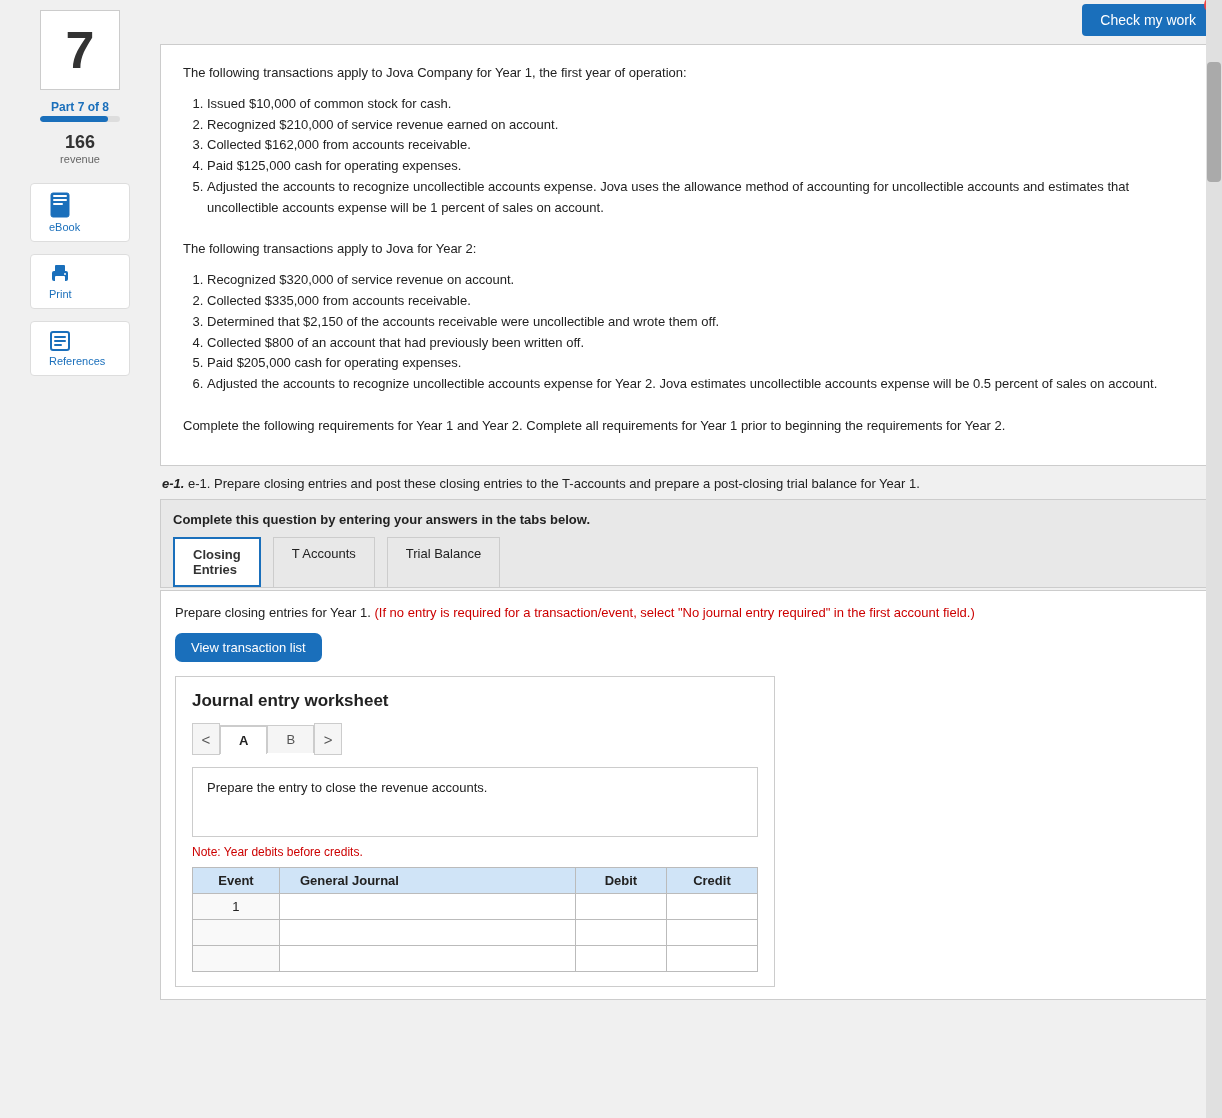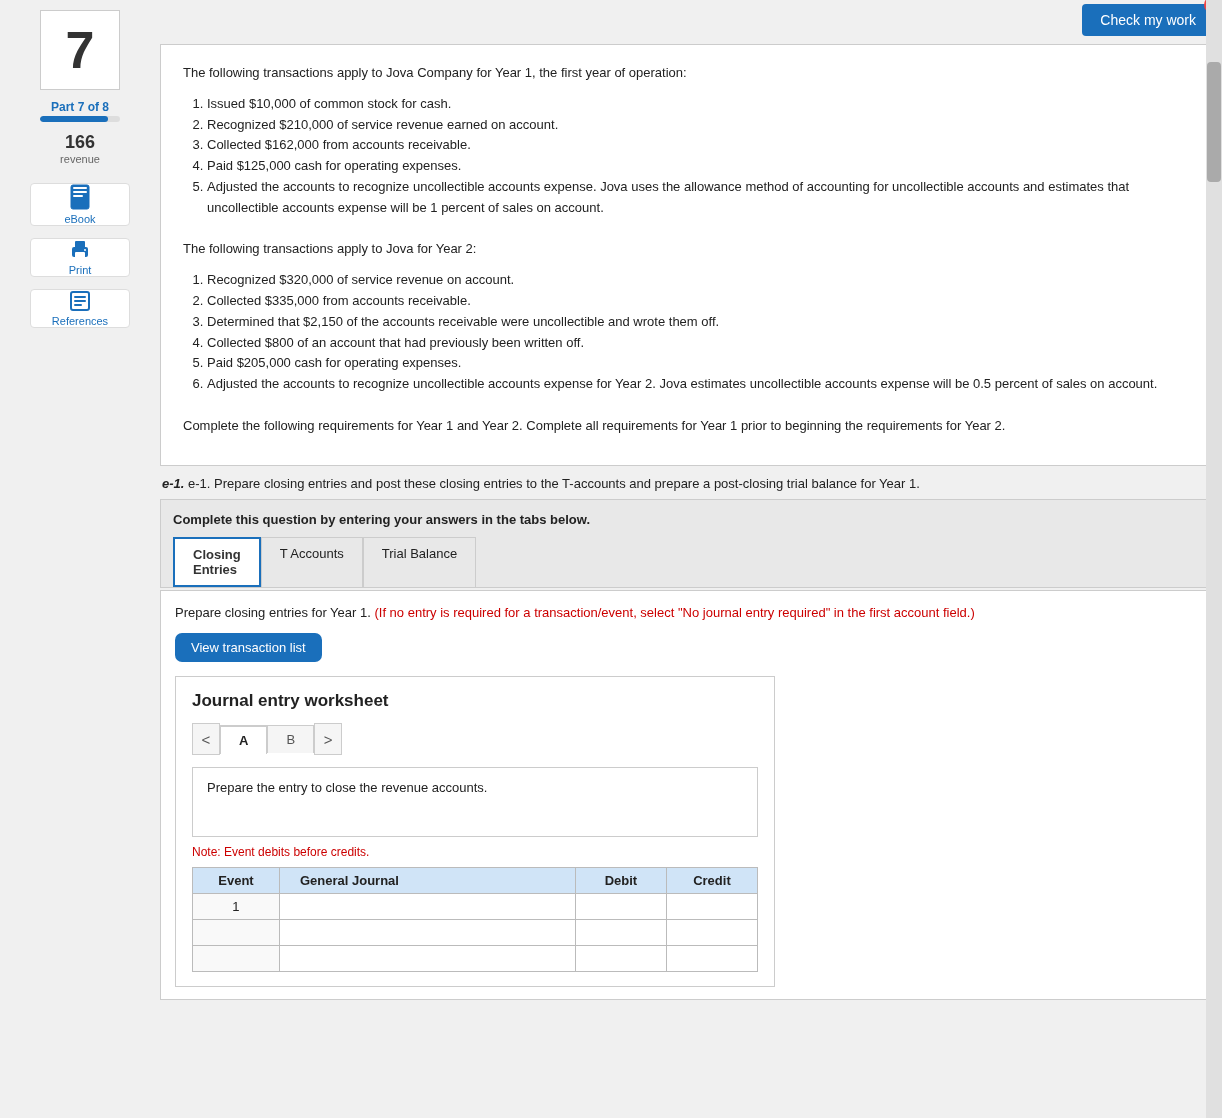--- a/index.html
+++ b/index.html
@@ -68,29 +68,28 @@
     }
     .points-sub {
       font-size: 11px;
       color: #666;
       text-align: center;
       margin-bottom: 18px;
     }
     .sidebar-icon-btn {
       display: flex;
       flex-direction: column;
-      align-items: center;
       margin-bottom: 12px;
       cursor: pointer;
       color: #1a6fbb;
       font-size: 11px;
       background: #fff;
       border: 1px solid #ddd;
       border-radius: 4px;
-      padding: 0 18px;
+      padding: 8px 18px;
       width: 100px;
     }
     .sidebar-icon-btn svg {
       margin-bottom: 3px;
     }
     
     .main-content {
       flex: 1;
       padding: 0 0 0 0;
       overflow: auto;
@@ -157,21 +156,21 @@
       margin: 0 10px 2px 0;
       padding: 12px 12px 0 12px;
     }
     .tabs-instruction {
       font-weight: bold;
       font-size: 13px;
       margin-bottom: 10px;
     }
     .tabs-row {
       display: flex;
-      gap: 0;
+      gap: 12px;
     }
     .tab-btn {
       padding: 8px 18px;
       border: 1px solid #ccc;
       background: #e8e8e8;
       cursor: pointer;
       font-size: 13px;
       border-bottom: none;
     }
     .tab-btn.active {
@@ -442,21 +441,21 @@
           </div>
           <div class="nav-arrow">
             <span>&gt;</span>
           </div>
         </div>
 
         <div class="entry-description-box">
           <span>Prepare the entry to close the revenue accounts.</span>
         </div>
 
-        <div class="note-text">Note: Event debits before credits.</div>
+        <div class="note-text">Note: Year debits before credits.</div>
 
         <table class="journal-table">
           <thead>
             <tr>
               <th class="center">Event</th>
               <th>General Journal</th>
               <th class="center">Debit</th>
               <th class="center">Credit</th>
             </tr>
           </thead>

